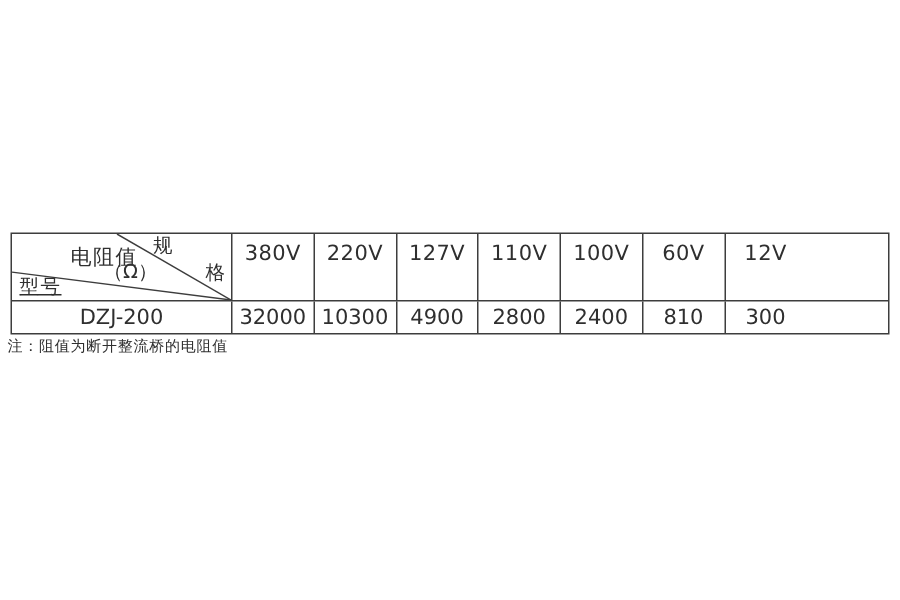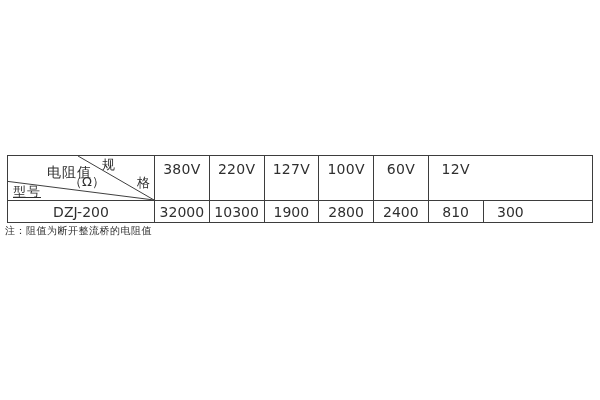--- a/index.html
+++ b/index.html
@@ -100,30 +100,31 @@
       </svg>
       <span class="lbl lbl-spec-top">规</span>
       <span class="lbl lbl-spec-bottom">格</span>
       <span class="lbl lbl-resistance">电阻值</span>
       <span class="lbl lbl-unit">（Ω）</span>
       <span class="lbl lbl-model">型号</span>
     </div>
     <div class="cell head-cell">380V</div>
     <div class="cell head-cell">220V</div>
     <div class="cell head-cell">127V</div>
+    <div class="cell head-cell">110V</div>
     <div class="cell head-cell">100V</div>
     <div class="cell head-cell">60V</div>
     <div class="cell head-cell">12V</div>
   </div>
 
   <div class="grid-row data-row">
     <div class="cell model-cell">DZJ-200</div>
     <div class="cell val-cell">32000</div>
     <div class="cell val-cell">10300</div>
-    <div class="cell val-cell">1900</div>
+    <div class="cell val-cell">4900</div>
     <div class="cell val-cell">2800</div>
     <div class="cell val-cell">2400</div>
     <div class="cell val-cell">810</div>
     <div class="cell val-cell">300</div>
   </div>
 
 </div>
 
 <div class="note">注：阻值为断开整流桥的电阻值</div>
 

